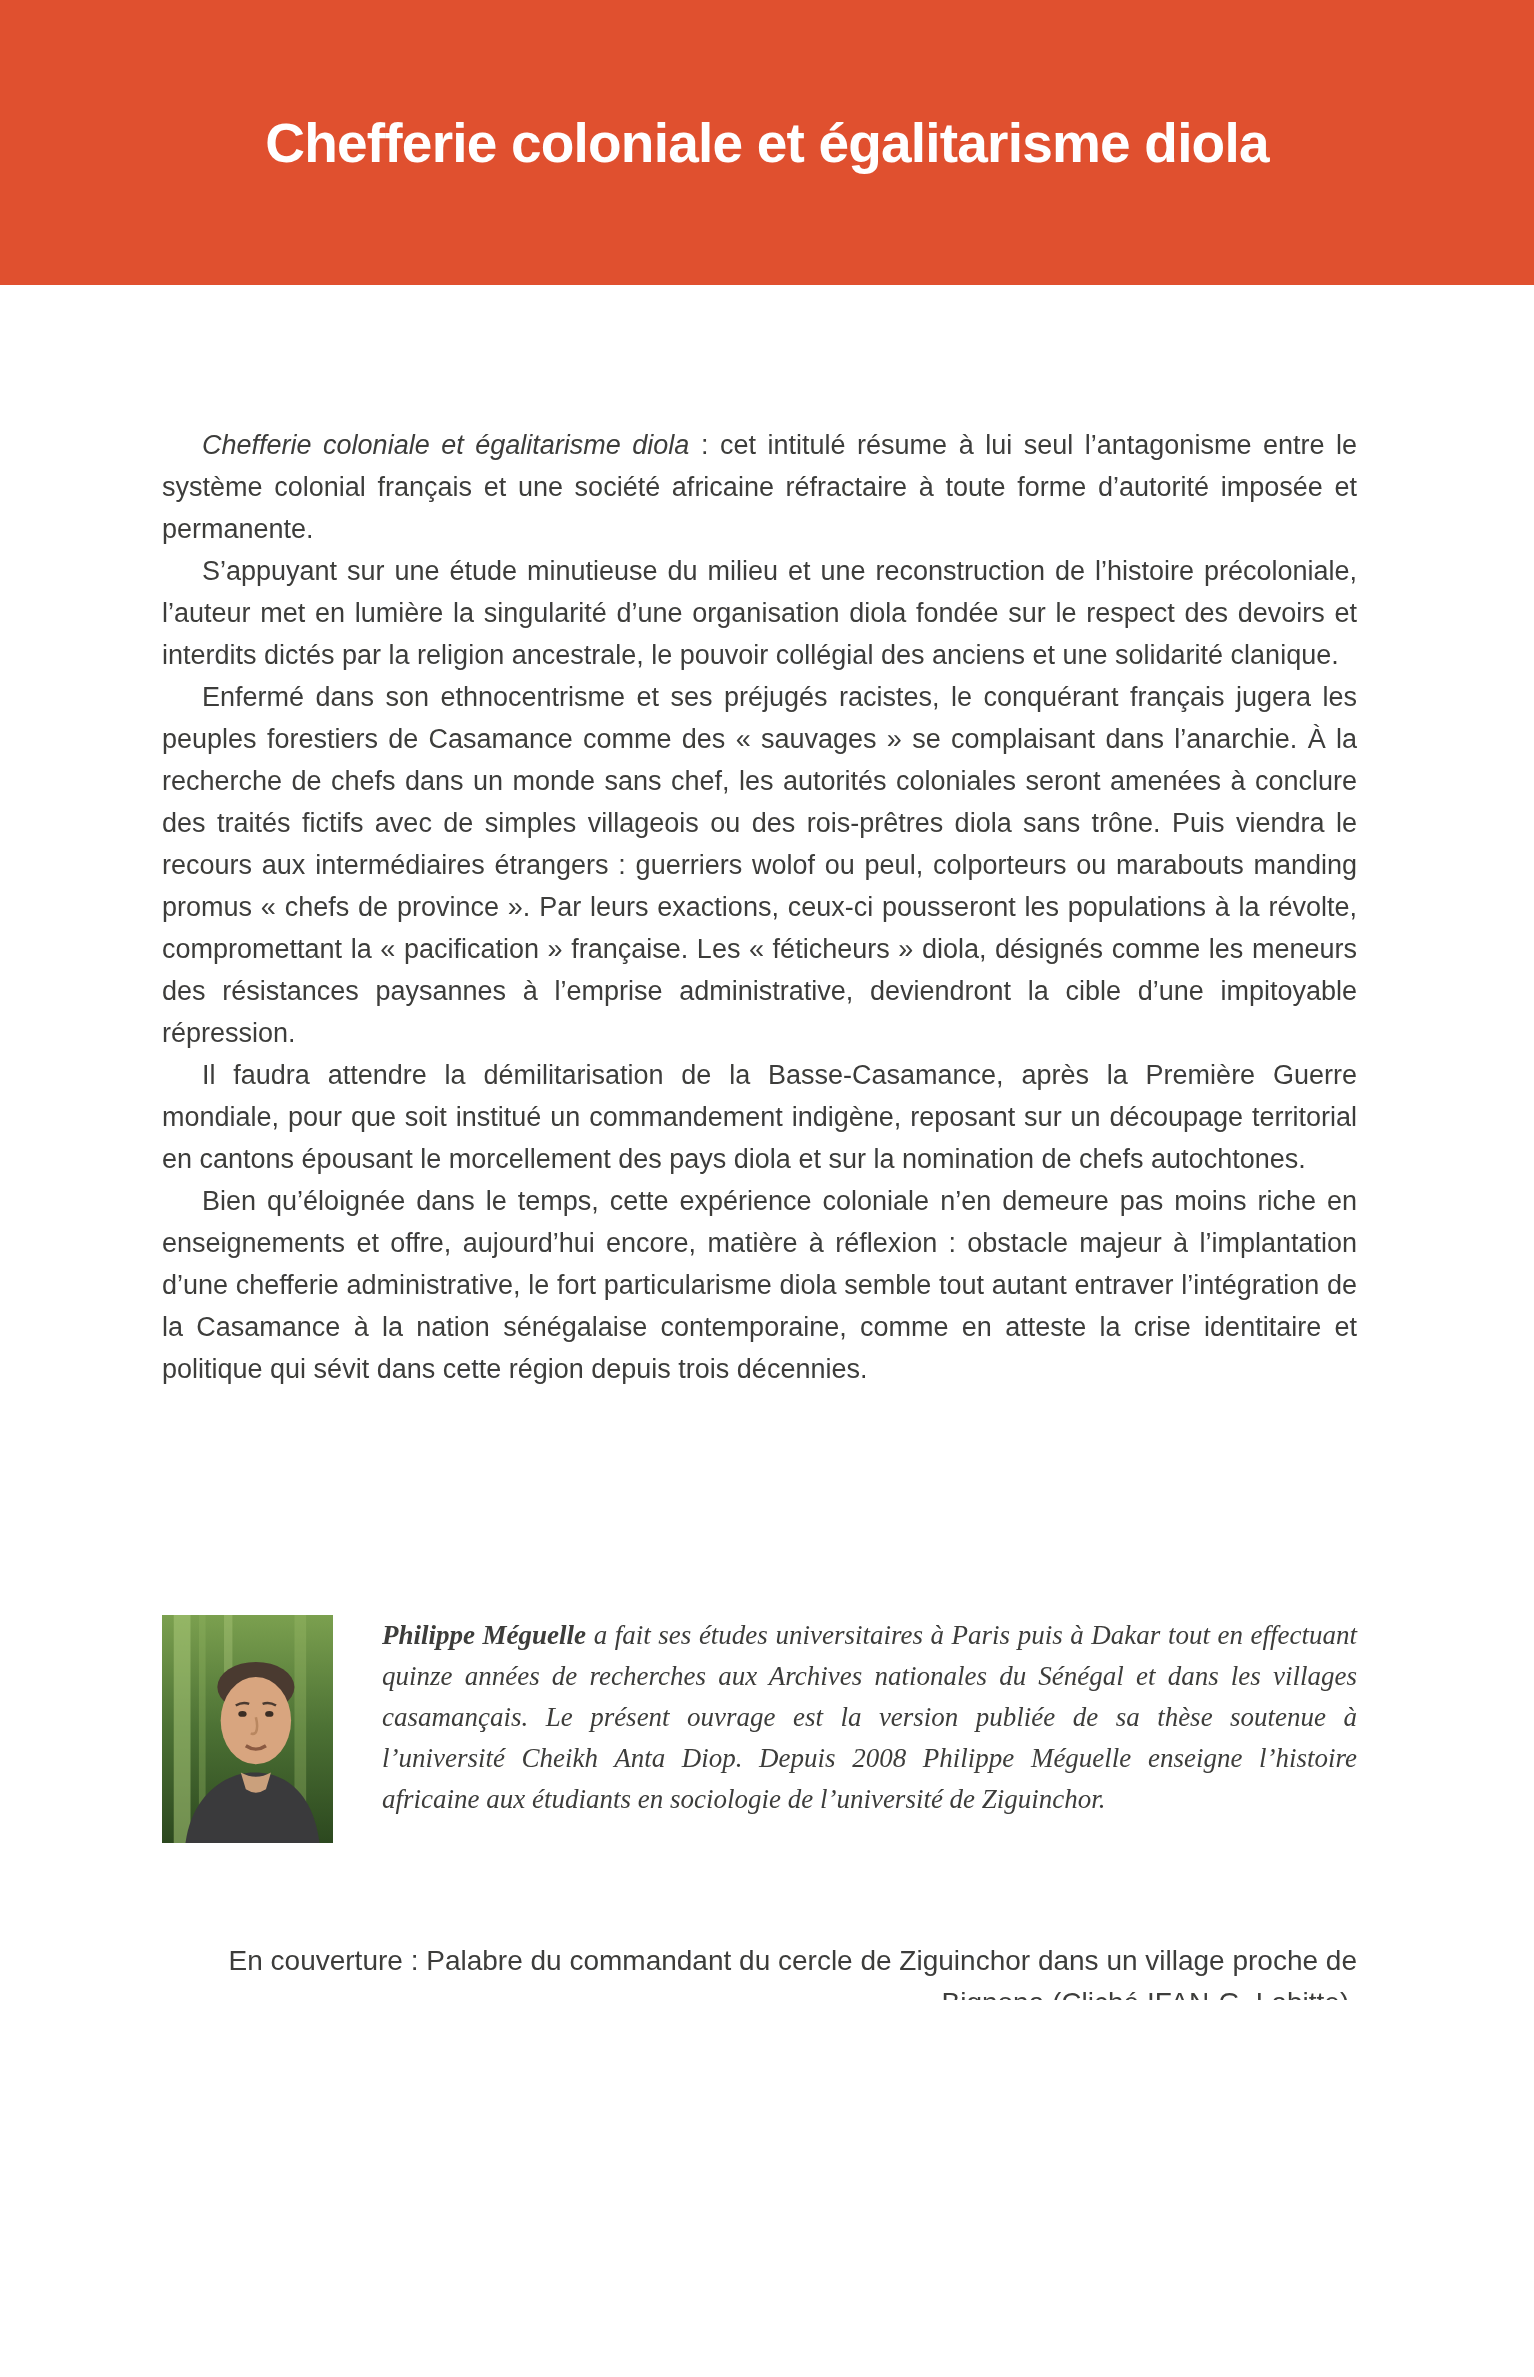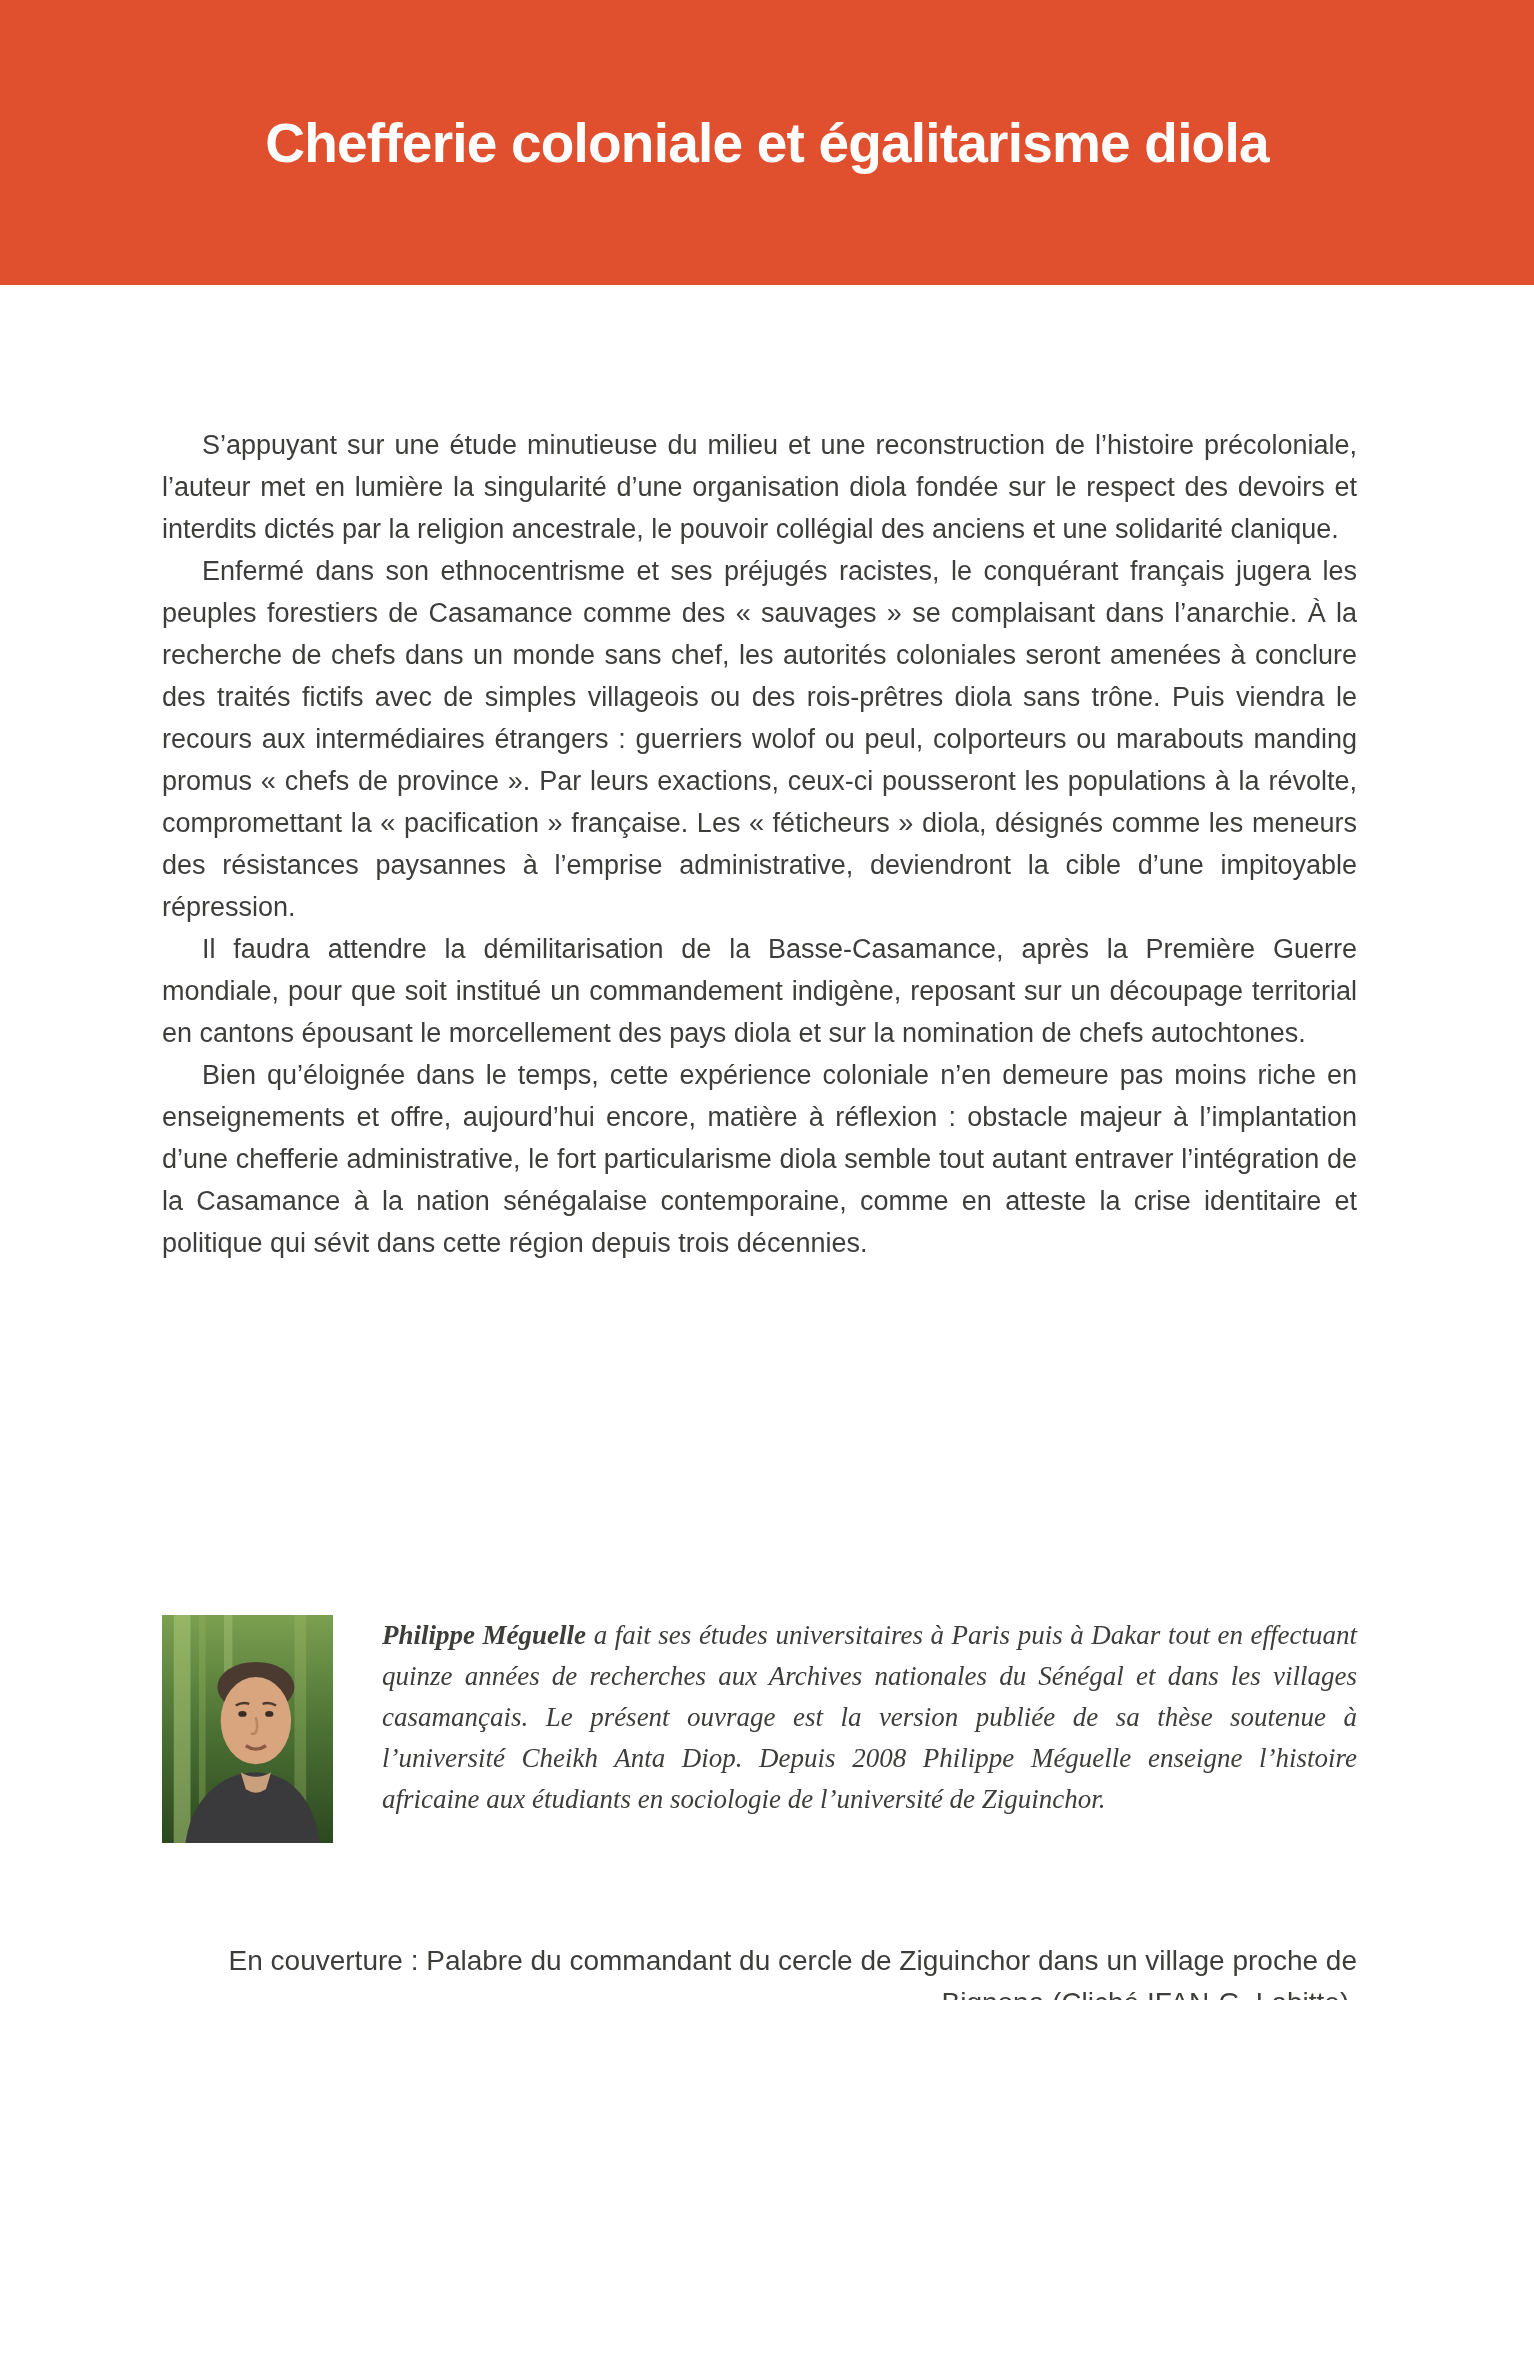--- a/index.html
+++ b/index.html
@@ -52,20 +52,21 @@
 </head>
 <body>
 
 <div class="page">
 
   <div class="banner">
     <h1>Chefferie coloniale et égalitarisme diola</h1>
   </div>
 
   <div class="content">
+    <p><span class="it">Chefferie coloniale et égalitarisme diola</span><span> : cet intitulé résume à lui seul l’antagonisme entre le système colonial français et une société africaine réfractaire à toute forme d’autorité imposée et permanente.</span></p>
     <p>S’appuyant sur une étude minutieuse du milieu et une reconstruction de l’histoire précoloniale, l’auteur met en lumière la singularité d’une organisation diola fondée sur le respect des devoirs et interdits dictés par la religion ancestrale, le pouvoir collégial des anciens et une solidarité clanique.</p>
     <p>Enfermé dans son ethnocentrisme et ses préjugés racistes, le conquérant français jugera les peuples forestiers de Casamance comme des « sauvages » se complaisant dans l’anarchie. À la recherche de chefs dans un monde sans chef, les autorités coloniales seront amenées à conclure des traités fictifs avec de simples villageois ou des rois-prêtres diola sans trône. Puis viendra le recours aux intermédiaires étrangers : guerriers wolof ou peul, colporteurs ou marabouts manding promus « chefs de province ». Par leurs exactions, ceux-ci pousseront les populations à la révolte, compromettant la « pacification » française. Les « féticheurs » diola, désignés comme les meneurs des résistances paysannes à l’emprise administrative, deviendront la cible d’une impitoyable répression.</p>
     <p>Il faudra attendre la démilitarisation de la Basse-Casamance, après la Première Guerre mondiale, pour que soit institué un commandement indigène, reposant sur un découpage territorial en cantons épousant le morcellement des pays diola et sur la nomination de chefs autochtones.</p>
     <p>Bien qu’éloignée dans le temps, cette expérience coloniale n’en demeure pas moins riche en enseignements et offre, aujourd’hui encore, matière à réflexion : obstacle majeur à l’implantation d’une chefferie administrative, le fort particularisme diola semble tout autant entraver l’intégration de la Casamance à la nation sénégalaise contemporaine, comme en atteste la crise identitaire et politique qui sévit dans cette région depuis trois décennies.</p>
   </div>
 
   <div class="author-row">
     <div class="photo">
       <svg width="171" height="228" viewBox="0 0 204 272" xmlns="http://www.w3.org/2000/svg">
         <defs>

